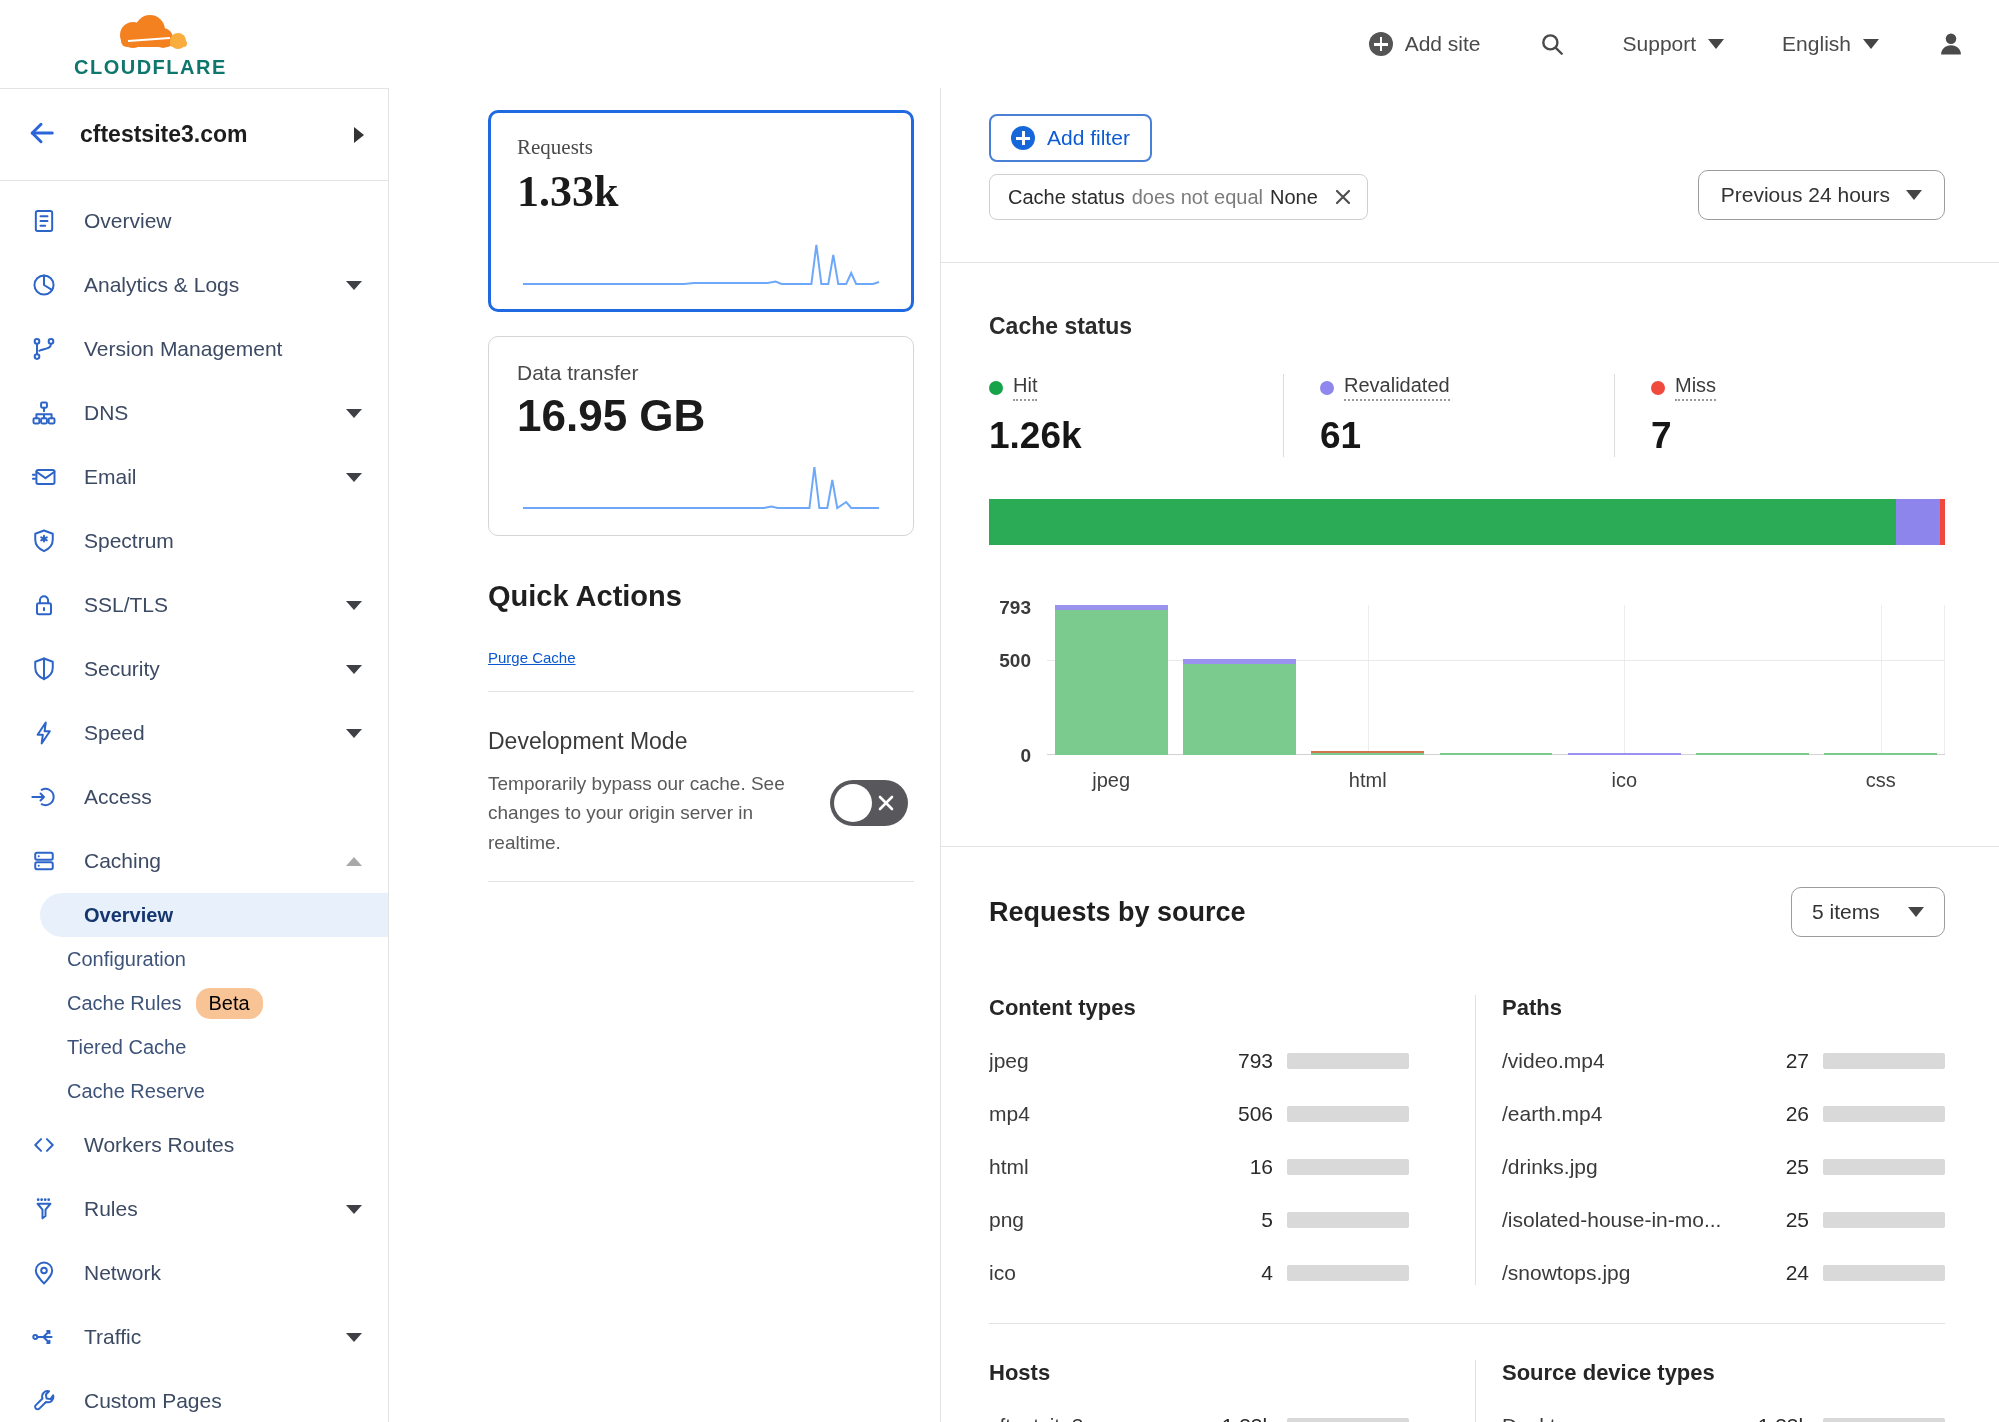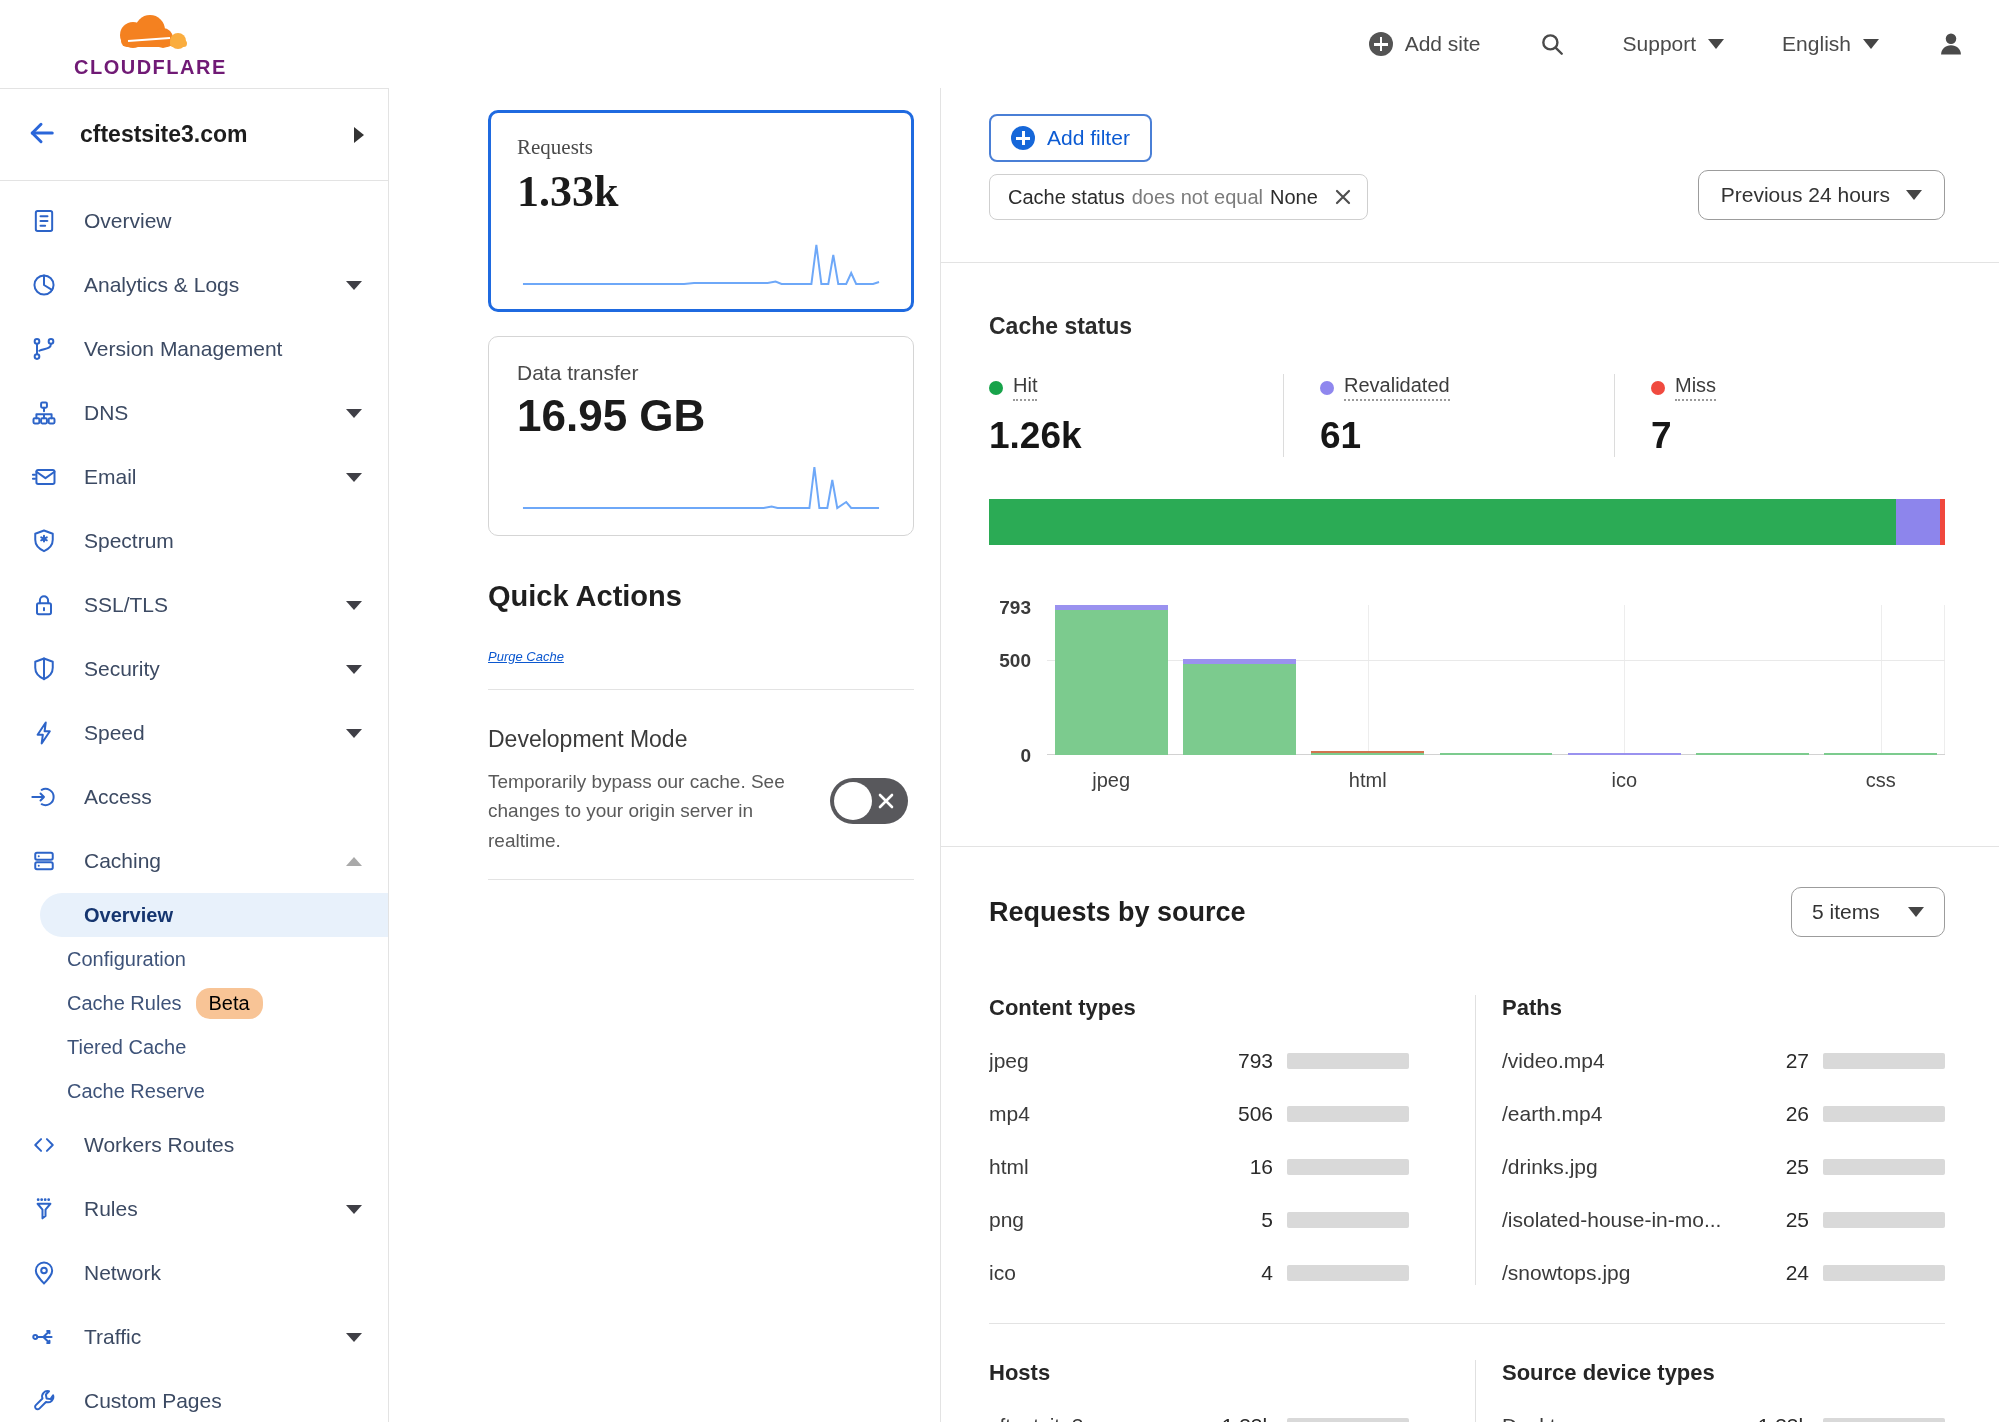--- a/index.html
+++ b/index.html
@@ -4,21 +4,21 @@
 <style>
   * { box-sizing: border-box; }
   html,body { margin:0; padding:0; }
   body {
     width:1999px; height:1422px; overflow:hidden; background:#fff;
     font-family:"Liberation Sans", sans-serif; color:#222;
   }
   
   .topbar { height:88px; display:flex; align-items:center; justify-content:space-between; padding:0 34px 0 74px; }
   .logo { display:flex; flex-direction:column; align-items:center; line-height:1; }
-  .logo-text { font-size:20px; font-weight:800; letter-spacing:1.5px; color:#701a75; margin-top:2px; }
+  .logo-text { font-size:20px; font-weight:800; letter-spacing:1.5px; color:#0f766e; margin-top:2px; }
   .topnav { display:flex; align-items:center; gap:58px; font-size:21px; color:#4a4a4a; }
   .topnav .tn-item { display:flex; align-items:center; gap:12px; cursor:pointer; }
   .tri-down { width:0; height:0; border-left:8px solid transparent; border-right:8px solid transparent; border-top:10px solid #454545; }
   
   .layout { display:flex; height:1334px; }
   
   .sidebar { width:389px; flex-shrink:0; border-top:1px solid #e3e3e3; border-right:1px solid #e3e3e3; overflow:hidden; }
   .side-head { height:92px; display:flex; align-items:center; padding:0 24px 0 26px; border-bottom:1px solid #e3e3e3; }
   .site-name { flex:1; margin-left:24px; font-size:23px; font-weight:700; color:#1d1d1d; }
   .caret-right { width:0; height:0; border-top:8px solid transparent; border-bottom:8px solid transparent; border-left:10px solid #333; }
@@ -34,21 +34,21 @@
   .beta-badge { margin-left:14px; background:#f8c496; color:#000000; font-size:20px; padding:4px 13px; border-radius:14px; }
   
   .middle { width:551px; flex-shrink:0; padding:22px 0 0 99px; }
   .metric-card { width:426px; border:1px solid #d5d5d5; border-radius:10px; padding:24px 28px 16px; margin-bottom:24px; background:#fff; cursor:pointer; }
   .metric-card.selected { border:3px solid #1f6ae0; padding:22px 26px 14px;font-family:Liberation Serif, serif; }
   .metric-label { font-size:21px; color:#4a4a4a; }
   .metric-value { font-size:44px; font-weight:700; color:#1b1b1b; margin-top:6px; }
   .spark { width:100%; height:58px; margin-top:16px; }
   .spark path { fill:none; stroke:#6ea8f8; stroke-width:2; }
   .qa-title { font-size:29px; font-weight:700; color:#1f1f1f; margin-top:44px; }
-  .purge-link { display:inline-block; margin-top:36px; font-size:13px; color:#0b57cf; text-decoration:underline; cursor:pointer;font-style:italic; }
+  .purge-link { display:inline-block; margin-top:36px; font-size:15px; color:#0b57cf; text-decoration:underline; cursor:pointer; }
   .mid-hr { width:426px; border:none; border-top:1px solid #e3e3e3; margin:24px 0 0; }
   .dev-wrap { width:426px; position:relative; }
   .dev-title { font-size:23px; color:#3a3a3a; margin-top:36px; }
   .dev-desc { width:300px; font-size:19px; color:#5a5a5a; line-height:1.55; margin-top:14px; }
   .toggle { position:absolute; right:6px; top:52px; width:78px; height:46px; background:#58585c; border-radius:23px; cursor:pointer; }
   .toggle .knob { position:absolute; left:4px; top:4px; width:38px; height:38px; border-radius:50%; background:#fff; }
   .toggle svg { position:absolute; right:12px; top:13px; width:20px; height:20px; stroke:#fff; stroke-width:2.6; stroke-linecap:round; }
   
   .rightpanel { flex:1; border-left:1px solid #e3e3e3; overflow:hidden; }
   .filter-row { padding:26px 54px 0 48px; display:flex; justify-content:space-between; align-items:flex-end; }

